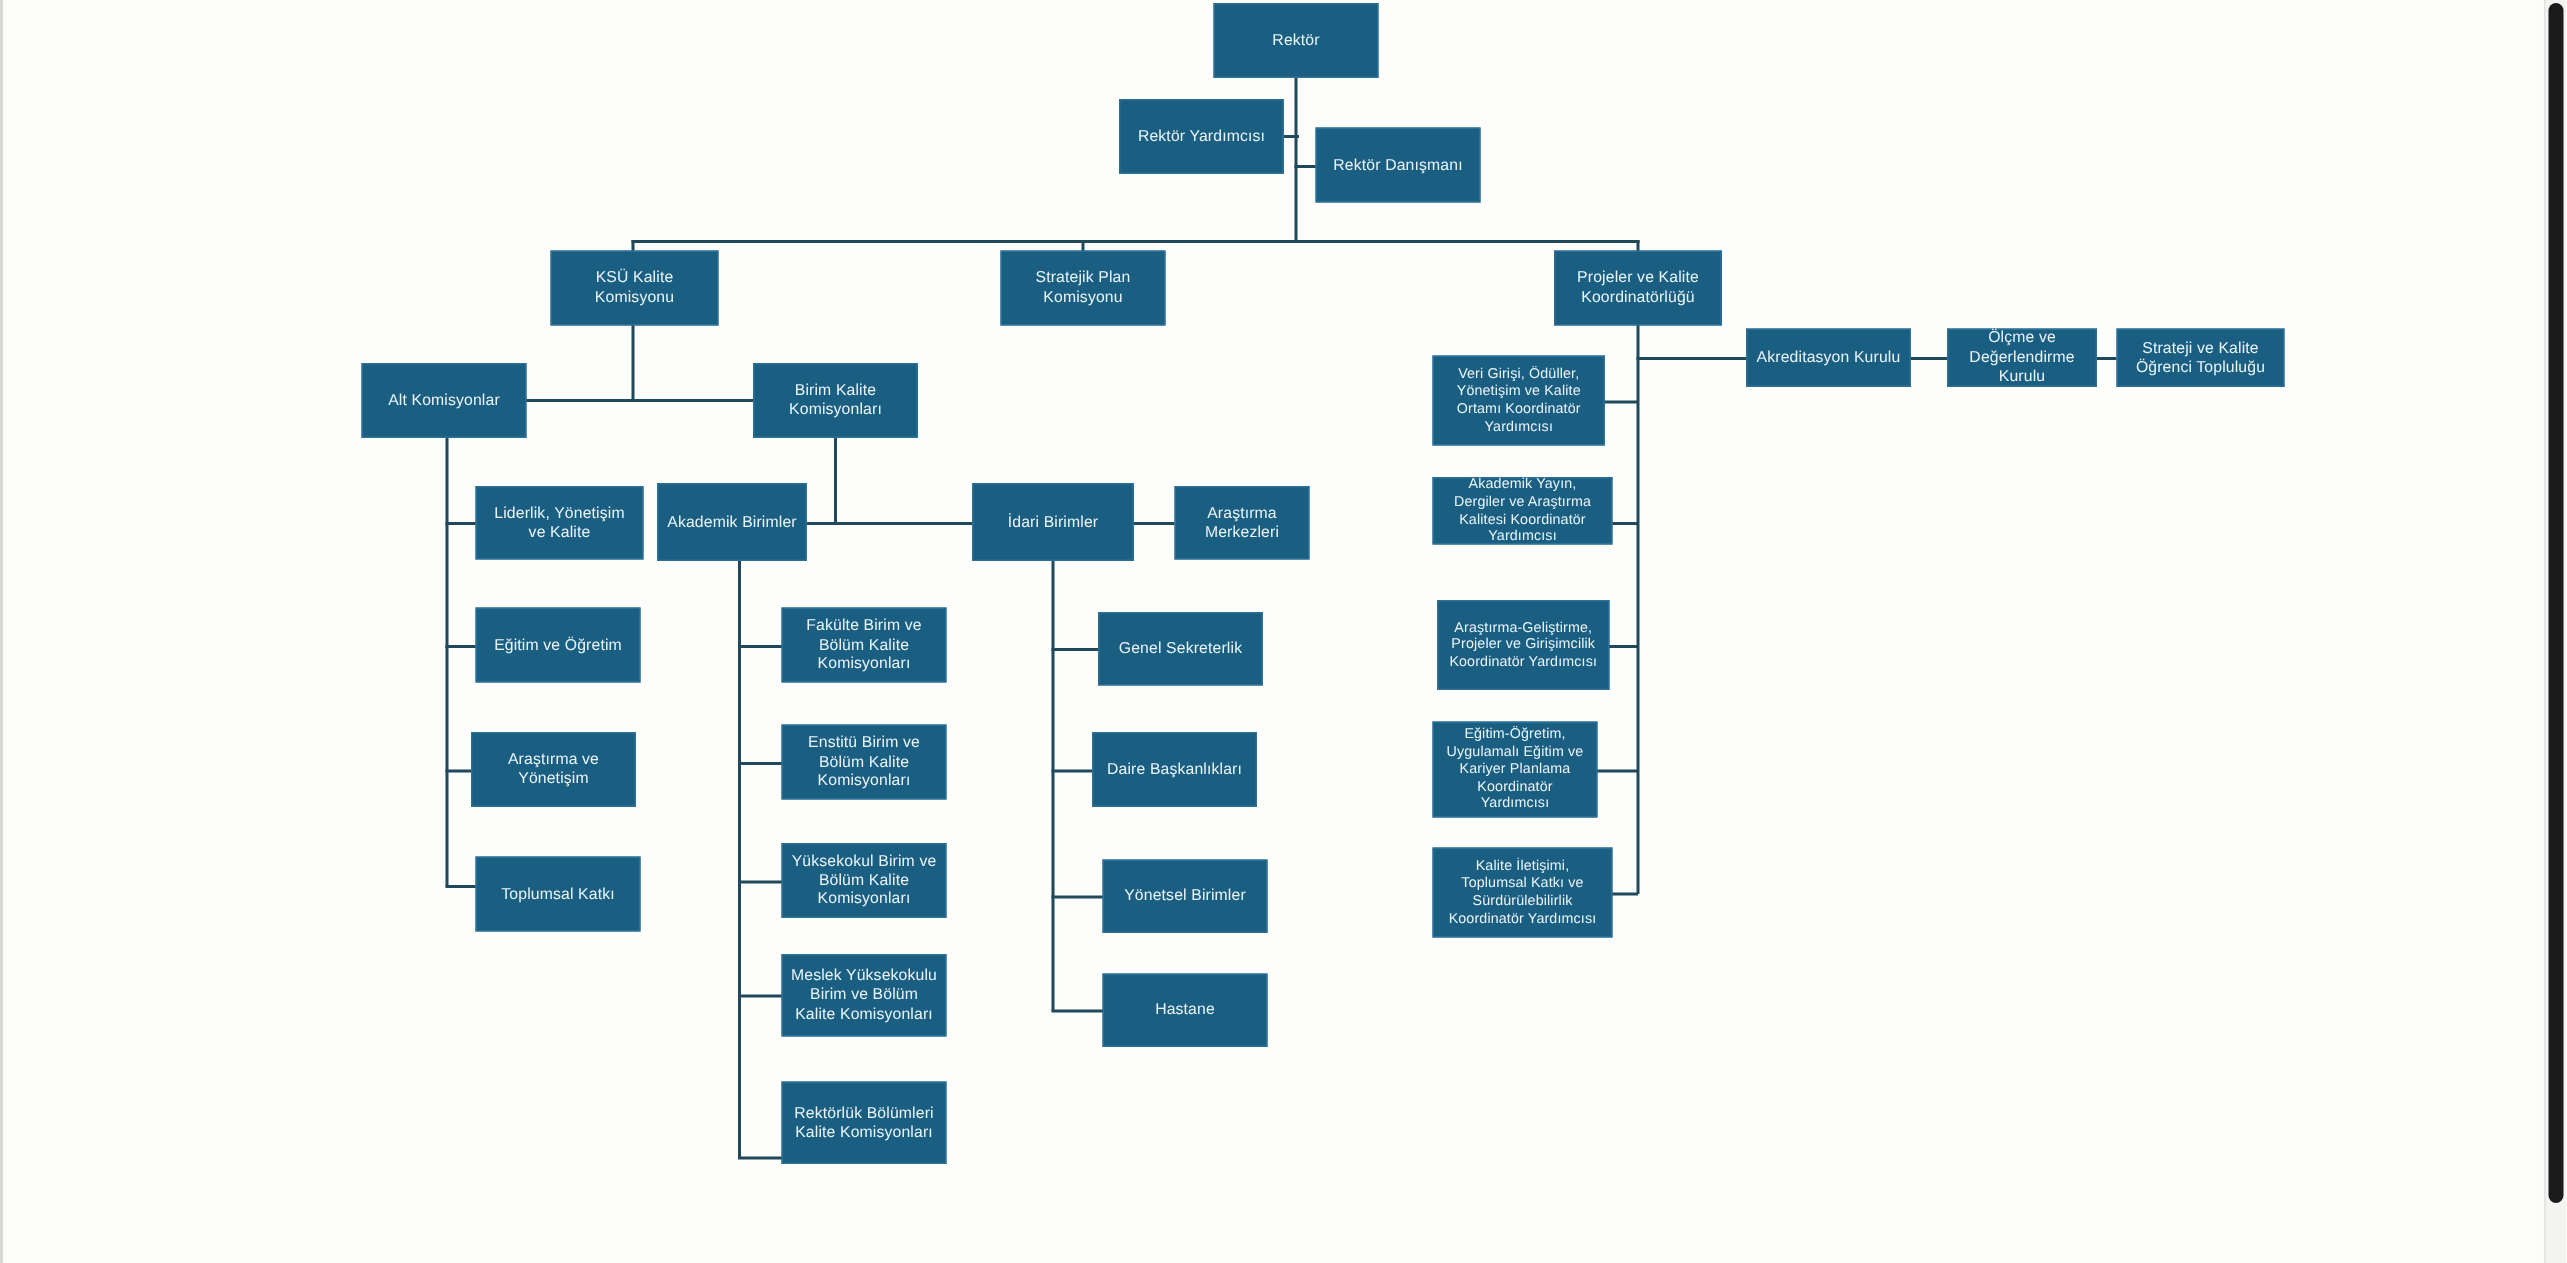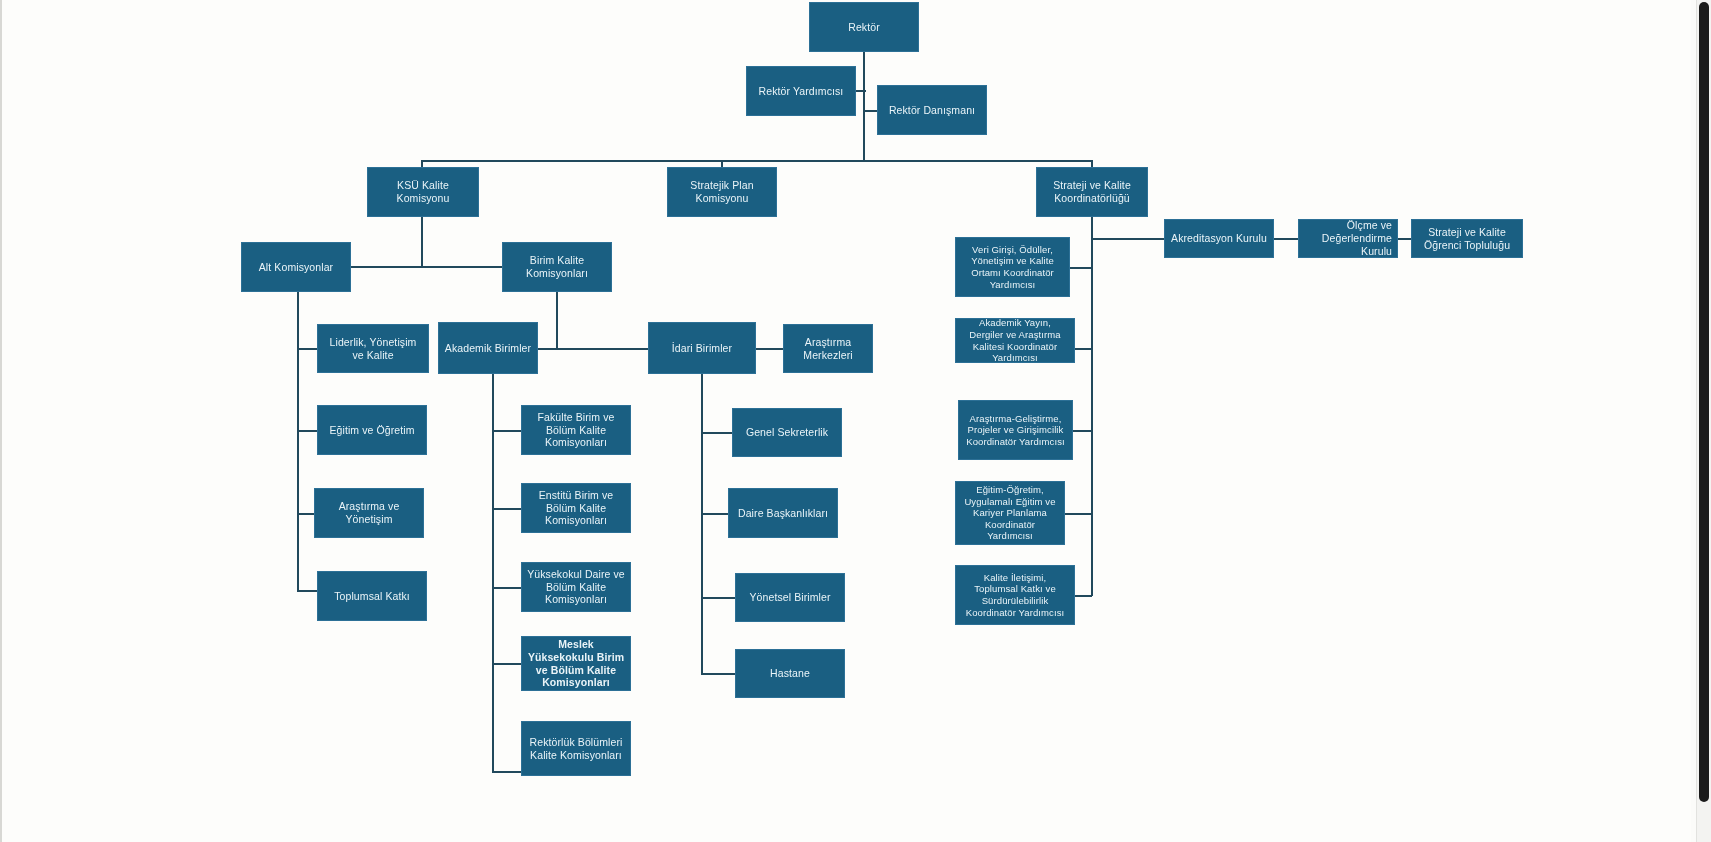--- a/index.html
+++ b/index.html
@@ -148,28 +148,28 @@
 
   <div class="node" style="left:367px; top:167px; width:112px; height:50px;">
     <span>KSÜ Kalite Komisyonu</span>
   </div>
 
   <div class="node" style="left:667px; top:167px; width:110px; height:50px;">
     <span>Stratejik Plan Komisyonu</span>
   </div>
 
   <div class="node" style="left:1036px; top:167px; width:112px; height:50px;">
-    <span>Strateji ve Kalite Koordinatörlüğü</span>
+    <span>Projeler ve Kalite Koordinatörlüğü</span>
   </div>
 
   <div class="node" style="left:1164px; top:219px; width:110px; height:39px;">
     <span>Akreditasyon Kurulu</span>
   </div>
 
-  <div class="node" style="left:1298px; top:219px; width:100px; height:39px;text-align:right;">
+  <div class="node" style="left:1298px; top:219px; width:100px; height:39px;">
     <span>Ölçme ve Değerlendirme Kurulu</span>
   </div>
 
   <div class="node" style="left:1411px; top:219px; width:112px; height:39px;">
     <span>Strateji ve Kalite Öğrenci Topluluğu</span>
   </div>
 
   <div class="node" style="left:241px; top:242px; width:110px; height:50px;">
     <span>Alt Komisyonlar</span>
   </div>
@@ -208,24 +208,24 @@
 
   <div class="node" style="left:521px; top:405px; width:110px; height:50px;">
     <span>Fakülte Birim ve Bölüm Kalite Komisyonları</span>
   </div>
 
   <div class="node" style="left:521px; top:483px; width:110px; height:50px;">
     <span>Enstitü Birim ve Bölüm Kalite Komisyonları</span>
   </div>
 
   <div class="node" style="left:521px; top:562px; width:110px; height:50px;">
-    <span>Yüksekokul Daire ve Bölüm Kalite Komisyonları</span>
-  </div>
-
-  <div class="node" style="left:521px; top:636px; width:110px; height:55px;font-weight:bold;">
+    <span>Yüksekokul Birim ve Bölüm Kalite Komisyonları</span>
+  </div>
+
+  <div class="node" style="left:521px; top:636px; width:110px; height:55px;">
     <span>Meslek Yüksekokulu Birim ve Bölüm Kalite Komisyonları</span>
   </div>
 
   <div class="node" style="left:521px; top:721px; width:110px; height:55px;">
     <span>Rektörlük Bölümleri Kalite Komisyonları</span>
   </div>
 
   <div class="node" style="left:732px; top:408px; width:110px; height:49px;">
     <span>Genel Sekreterlik</span>
   </div>

